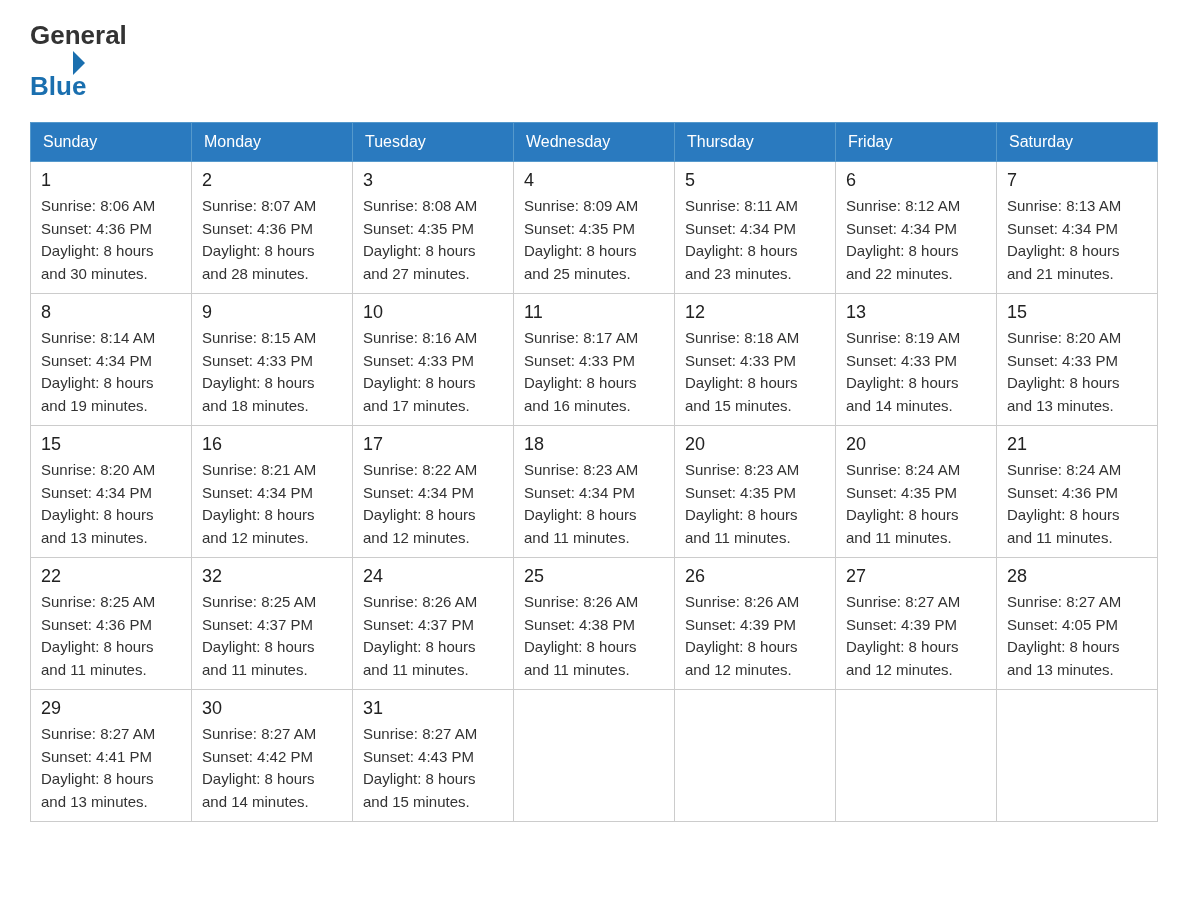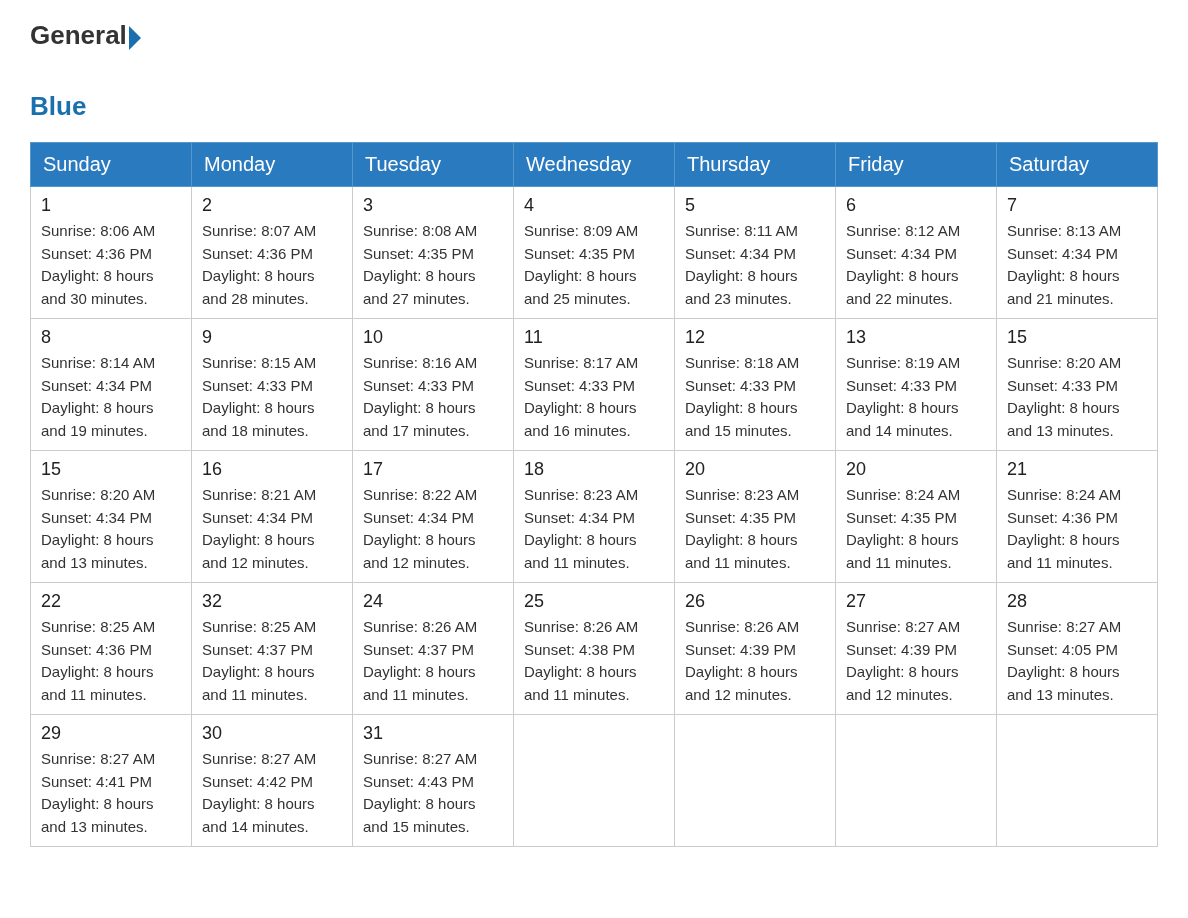--- a/index.html
+++ b/index.html
@@ -17,35 +17,35 @@
       margin-bottom: 20px;
     }
     .logo {
       display: flex;
       flex-direction: column;
     }
     .logo-text {
       display: flex;
       align-items: center;
       gap: 0;
+      flex-direction: column;
     }
     .logo-general {
       font-size: 26px;
       font-weight: bold;
       color: #333;
     }
     .logo-blue-part {
       display: flex;
       align-items: center;
     }
     .logo-blue-text {
       font-size: 26px;
       font-weight: bold;
       color: #1a6faf;
-      margin-top: 40px;
     }
     .logo-arrow {
       width: 0;
       height: 0;
       border-left: 12px solid #1a6faf;
       border-top: 12px solid transparent;
       border-bottom: 12px solid transparent;
       margin-left: 2px;
       margin-bottom: -4px;
     }
@@ -64,21 +64,21 @@
       margin-top: 4px;
     }
     .calendar-table {
       width: 100%;
       border-collapse: collapse;
       border: 1px solid #aaa;
     }
     .calendar-table th {
       background-color: #2a7abf;
       color: #ffffff;
-      font-size: 20px;
+      font-size: 16px;
       font-weight: normal;
       padding: 10px 12px;
       text-align: left;
       border: 1px solid #5599cc;
     }
     .calendar-table td {
       border: 1px solid #cccccc;
       vertical-align: top;
       padding: 8px 10px;
       width: calc(100% / 7);

